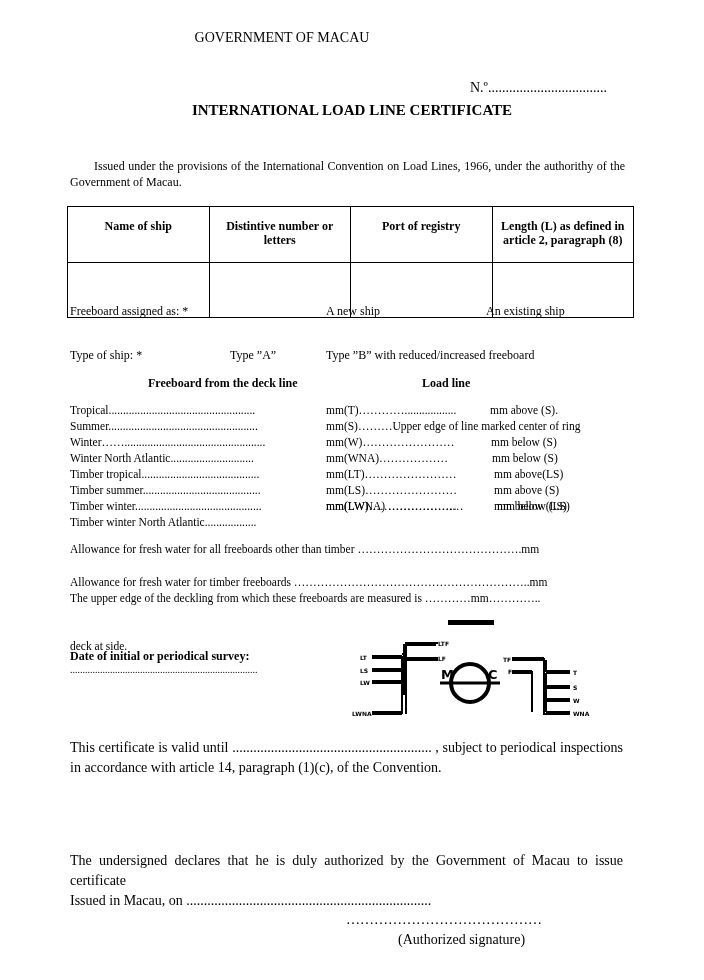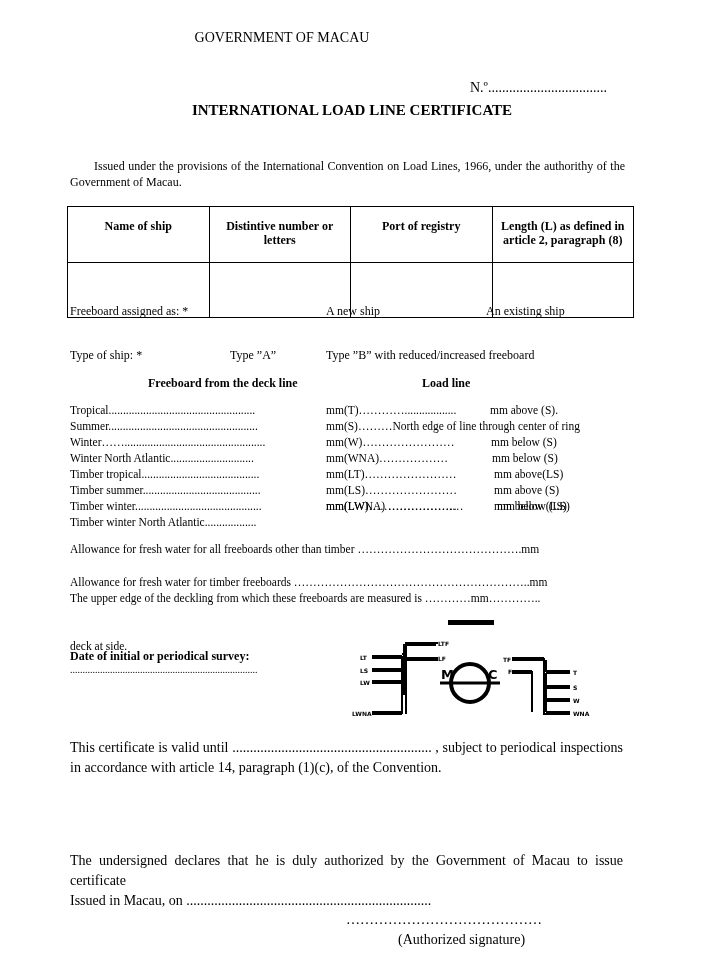--- a/index.html
+++ b/index.html
@@ -89,21 +89,21 @@
   <div class="fb-row" style="top:468px;">Timber tropical.........................................</div>
   <div class="fb-row" style="top:484px;">Timber summer.........................................</div>
   <div class="fb-row" style="top:500px;">Timber winter............................................</div>
   <div class="fb-row" style="top:516px;">Timber winter North Atlantic..................</div>
 
   <div class="ll-row" style="top:404px;">
     <span>mm(T)…………..................</span>
     <span class="desc" style="left:164px;">mm above (S).</span>
   </div>
   <div class="ll-row" style="top:420px;">
-    <span>mm(S)………</span><span>North edge of line through center of ring</span>
+    <span>mm(S)………</span><span>Upper edge of line marked center of ring</span>
   </div>
   <div class="ll-row" style="top:436px;">
     <span>mm(W)……………………</span>
     <span class="desc" style="left:165px;">mm below (S)</span>
   </div>
   <div class="ll-row" style="top:452px;">
     <span>mm(WNA)………………</span>
     <span class="desc" style="left:166px;">mm below (S)</span>
   </div>
   <div class="ll-row" style="top:468px;">

